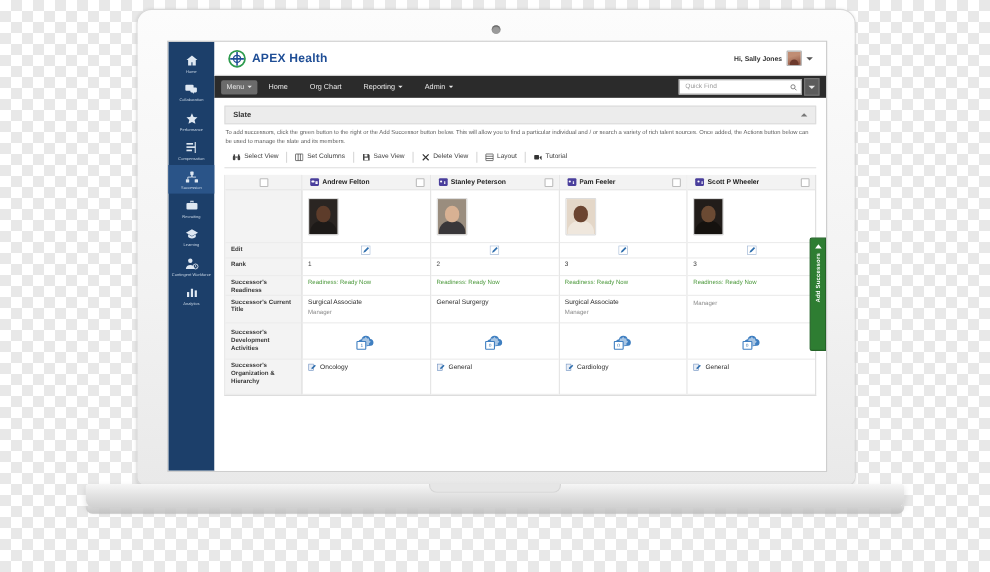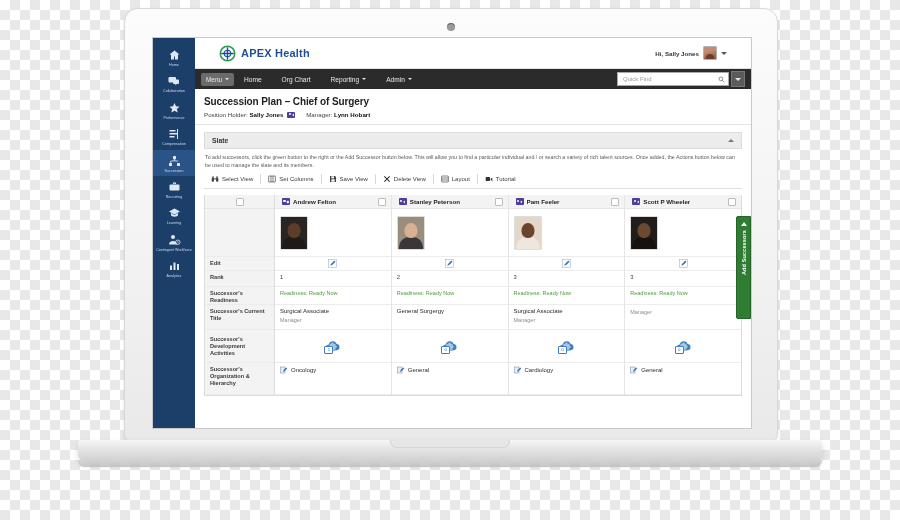--- a/index.html
+++ b/index.html
@@ -60,21 +60,21 @@
   .nav-ico svg{display:block;}
   .nav-label{
     color:#cfdcea;font-size:3.6px;line-height:4.4px;text-align:center;
     letter-spacing:.05px;max-width:40px;
   }
 
   .content{flex:1;display:flex;flex-direction:column;min-width:0;position:relative;}
 
   .brandbar{
     height:30px;flex:0 0 30px;background:#fff;border-bottom:1px solid #e2e2e2;
-    display:flex;align-items:center;padding:0 24px;
+    display:flex;align-items:center;padding:0 12px;
   }
   .logo-mark{width:17px;height:17px;flex:0 0 17px;margin-right:5px;}
   .brand-name{color:#1f4e96;font-size:11px;font-weight:bold;letter-spacing:.2px;}
   .brand-right{margin-left:auto;display:flex;align-items:center;gap:4px;}
   .greeting{font-size:6.2px;font-weight:bold;color:#333;}
   .avatar{
     width:12px;height:12px;border-radius:1px;
     background:linear-gradient(165deg,#c08d74 35%,#8a4f3d 100%);
     border:1px solid #b4b4b4;position:relative;overflow:hidden;
   }
@@ -387,34 +387,20 @@
                   <circle cx="10" cy="10" r="6.5" fill="none" stroke="#555" stroke-width="2.2"></circle>
                   <path d="M15 15l6 6" stroke="#555" stroke-width="2.4"></path>
                 </svg>
               </div>
               <div class="search-drop">
                 <span class="caret-sm" style="border-top-color:#e8e8e8;"></span>
               </div>
             </div>
           </div>
 
-          <div class="pagehead">
-            <div class="page-title">Succession Plan – Chief of Surgery</div>
-            <div class="page-sub">
-              <span>
-                <span>Position Holder:</span>
-                <b>Sally Jones</b>
-                <span class="badge-ico"></span>
-              </span>
-              <span>
-                <span>Manager:</span>
-                <b>Lynn Hobart</b>
-              </span>
-            </div>
-          </div>
 
           <div class="scroll-area">
 
             <div class="slate-bar">
               <span class="slate-title">Slate</span>
               <span class="collapse-caret"></span>
             </div>
 
             <div class="help-text">To add successors, click the green button to the right or the Add Successor button below. This will allow you to find a particular individual and / or search a variety of rich talent sources. Once added, the Actions button below can be used to manage the slate and its members.</div>
 

